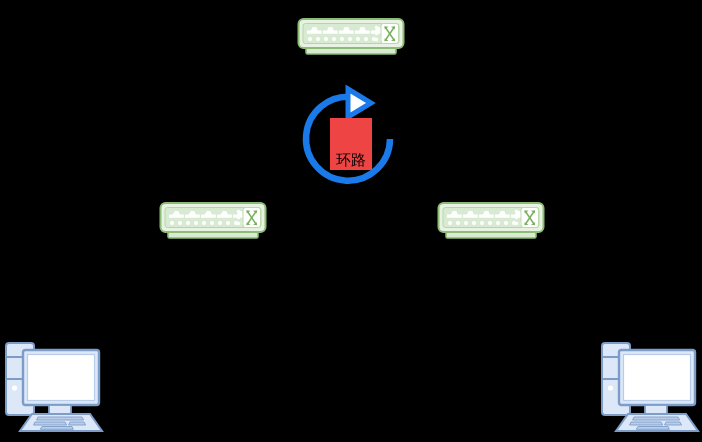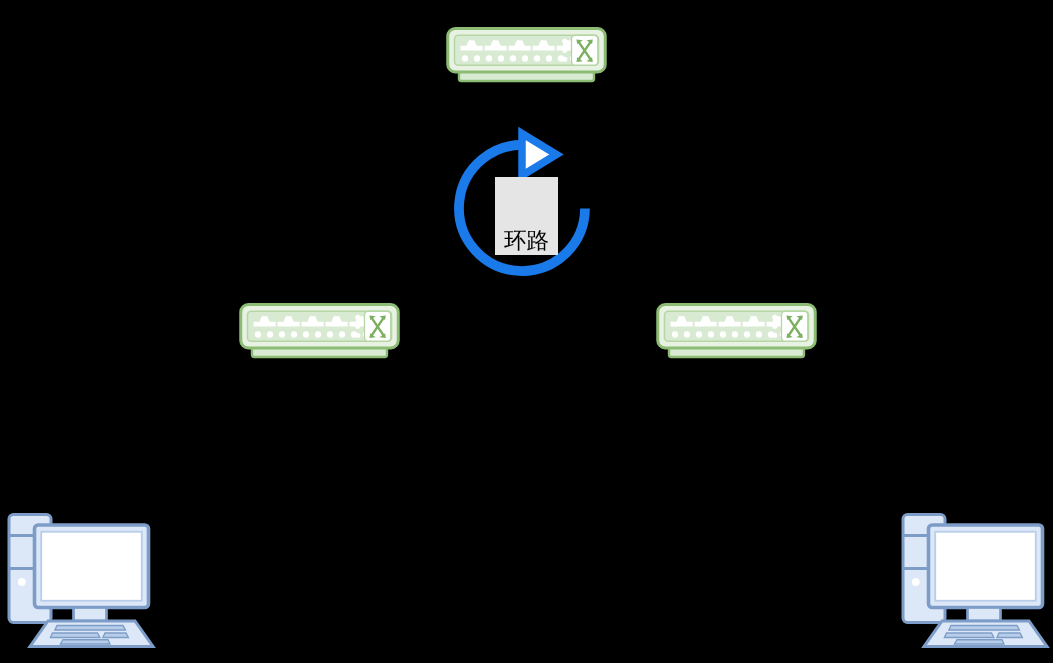--- a/index.html
+++ b/index.html
@@ -27,21 +27,21 @@
     width: 110px;
     height: 110px;
   }
   .pc-wrap {
     position: absolute;
     width: 108px;
     height: 100px;
   }
   .loop-label {
     position: absolute;
-    background: #e5e5e5;
+    background: #ef4444;
     color: #000000;
     font-size: 15px;
     line-height: 1;
     font-family: "DejaVu Sans", "Liberation Sans", sans-serif;
     display: flex;
     align-items: flex-end;
     justify-content: center;
     padding-bottom: 2px;
     box-sizing: border-box;
     white-space: nowrap;

